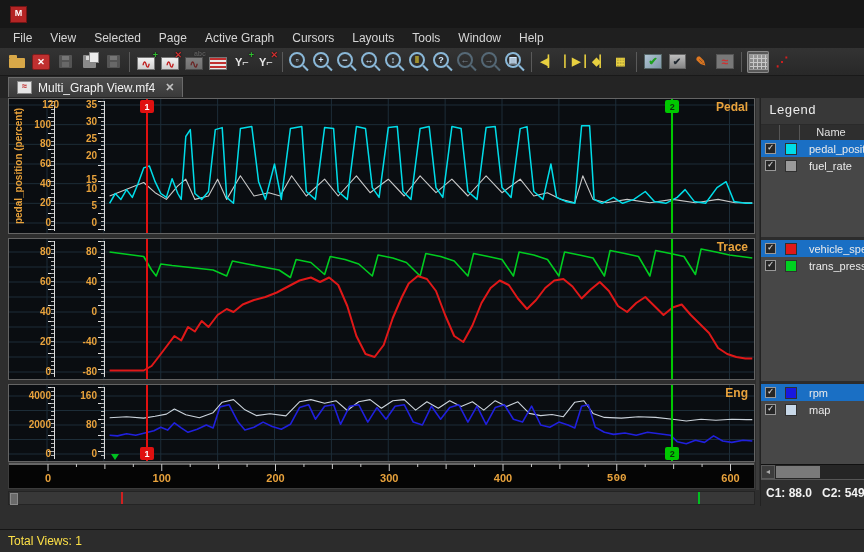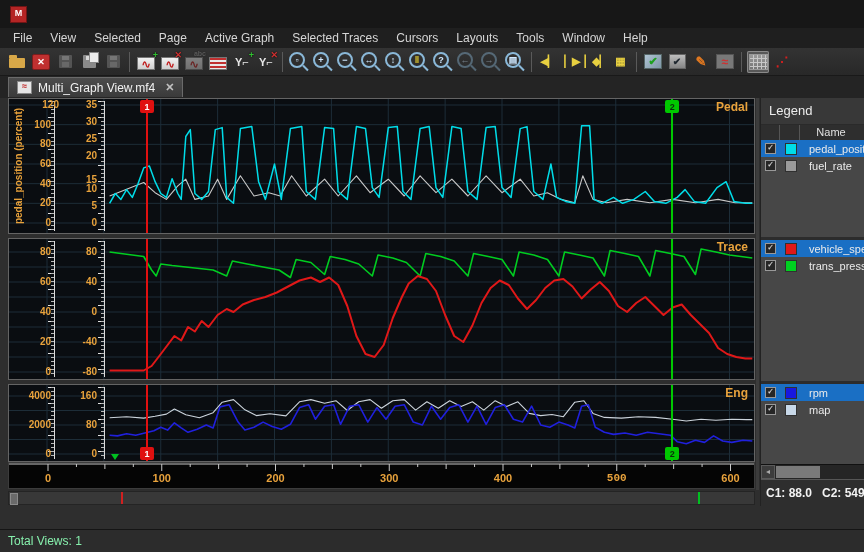--- a/index.html
+++ b/index.html
@@ -74,21 +74,21 @@
   .startmark{position:absolute;left:102px;bottom:1px;width:0;height:0;border-left:4px solid transparent;border-right:4px solid transparent;border-top:6px solid #00c020;z-index:6;}
   
   .xaxis{position:absolute;left:8px;top:462px;width:747px;height:27px;background:#050505;border:1px solid #3c3c3c;box-sizing:border-box;}
   .xlab{position:absolute;top:9px;width:40px;text-align:center;font:bold 11px "Liberation Sans",sans-serif;color:#e8a23c;}
   .overview{position:absolute;left:8px;top:491px;width:747px;height:14px;background:#383838;border:1px solid #242424;box-sizing:border-box;}
   .ogrip{position:absolute;left:1px;top:1px;width:6px;height:10px;background:#6a6a6a;border:1px solid #8a8a8a;}
   .omark{position:absolute;top:0;bottom:0;width:2px;}
   .vsplit{position:absolute;left:756px;top:98px;width:3px;height:392px;background:#3c3c3c;}
   
   .legend{position:absolute;left:760px;top:98px;width:104px;height:408px;background:#474747;border-left:1px solid #222;box-sizing:border-box;}
-  .lg-header{height:26px;background:#383838;border-bottom:1px solid #2a2a2a;color:#ececec;font-size:13px;line-height:26px;padding-left:8px;}
+  .lg-header{height:26px;background:#383838;border-bottom:1px solid #2a2a2a;color:#ececec;font-size:13px;line-height:26px;padding-left:8px;font-family:Liberation Mono, monospace;}
   .lg-colhead{position:relative;height:16px;background:#2e2e2e;border-bottom:1px solid #555;}
   .lg-colhead .nm{position:absolute;left:40px;width:60px;text-align:center;color:#e0e0e0;font-size:11px;line-height:15px;}
   .lg-colhead .csep{position:absolute;top:0;bottom:0;width:1px;background:#555;}
   .lg-block{position:absolute;left:0;right:0;}
   .lg-row{height:17px;display:flex;align-items:center;padding-left:4px;box-sizing:border-box;}
   .lg-row.sel{background:#1a6fc4;}
   .lg-chk{width:9px;height:9px;background:#262626;border:1px solid #999;color:#cfcfcf;font:bold 8px/8px "Liberation Sans",sans-serif;text-align:center;flex:none;}
   .lg-sw{width:10px;height:10px;border:1px solid #303030;margin-left:9px;flex:none;}
   .lg-lbl{margin-left:12px;color:#eaeaea;font-size:11px;white-space:nowrap;overflow:hidden;}
   .lg-gap{position:absolute;left:0;right:0;height:3px;background:#2c2c2c;}
@@ -97,38 +97,37 @@
                   color:#aaa;font-size:8px;line-height:12px;text-align:center;}
   .lg-scroll .thumb{position:absolute;left:15px;top:1px;width:44px;height:12px;background:#7a7a7a;}
   .lg-readout{position:absolute;left:0;right:0;top:381px;height:27px;background:#2e2e2e;border-top:1px solid #555;
               color:#f2f2f2;font:bold 12px/26px "Liberation Sans",sans-serif;padding-left:5px;white-space:pre;overflow:hidden;}
   
   .tracebar{position:absolute;left:0;top:507px;width:864px;height:22px;background:#282828;border-top:1px solid #4a4a4a;box-sizing:border-box;}
   .tgrip{position:absolute;left:8px;top:5px;width:4px;height:13px;background:#555;border:1px solid #777;}
   .trace-tab{position:absolute;left:16px;top:2px;height:19px;line-height:18px;padding:0 10px;background:#3c3c3c;
              border:1px solid #626262;color:#ddd;font-size:12px;box-sizing:border-box;}
   .statusbar{position:absolute;left:0;top:529px;width:864px;height:23px;background:#2c2c2c;border-top:1px solid #151515;box-sizing:border-box;}
-  .status-text{position:absolute;left:8px;top:0;line-height:22px;color:#86efac;font-size:12px;}
+  .status-text{position:absolute;left:8px;top:0;line-height:22px;color:#fde047;font-size:12px;}
 </style>
 </head>
 <body>
 
 <div id="app">
 
   <div class="titlebar">
     <div class="logo">M</div>
   </div>
 
   <div class="menubar" id="menubar">
       <span class="menu-item">File</span>
       <span class="menu-item">View</span>
       <span class="menu-item">Selected</span>
       <span class="menu-item">Page</span>
       <span class="menu-item">Active Graph</span>
-      <span class="menu-item">Selected Traces</span>
       <span class="menu-item">Cursors</span>
       <span class="menu-item">Layouts</span>
       <span class="menu-item">Tools</span>
       <span class="menu-item">Window</span>
       <span class="menu-item">Help</span>
     </div>
 
   <div class="toolbar" id="toolbar">
       <div class="tbi k-folder">
         <span class="base"></span>

